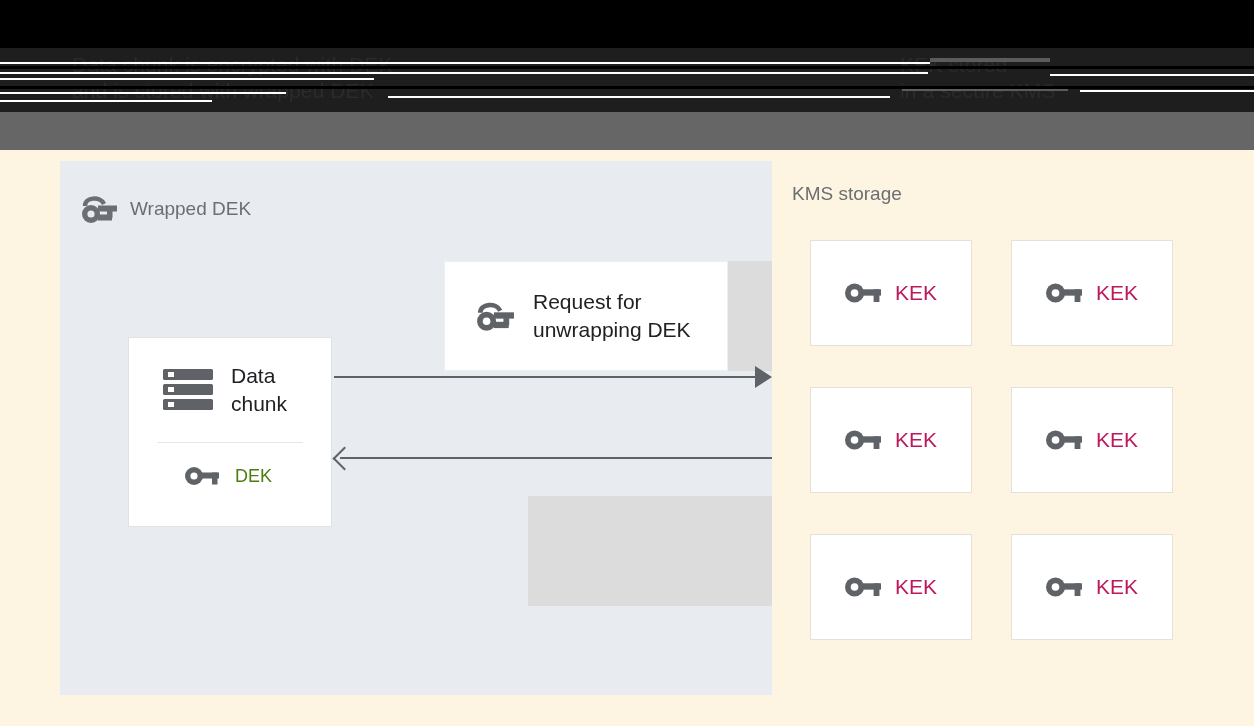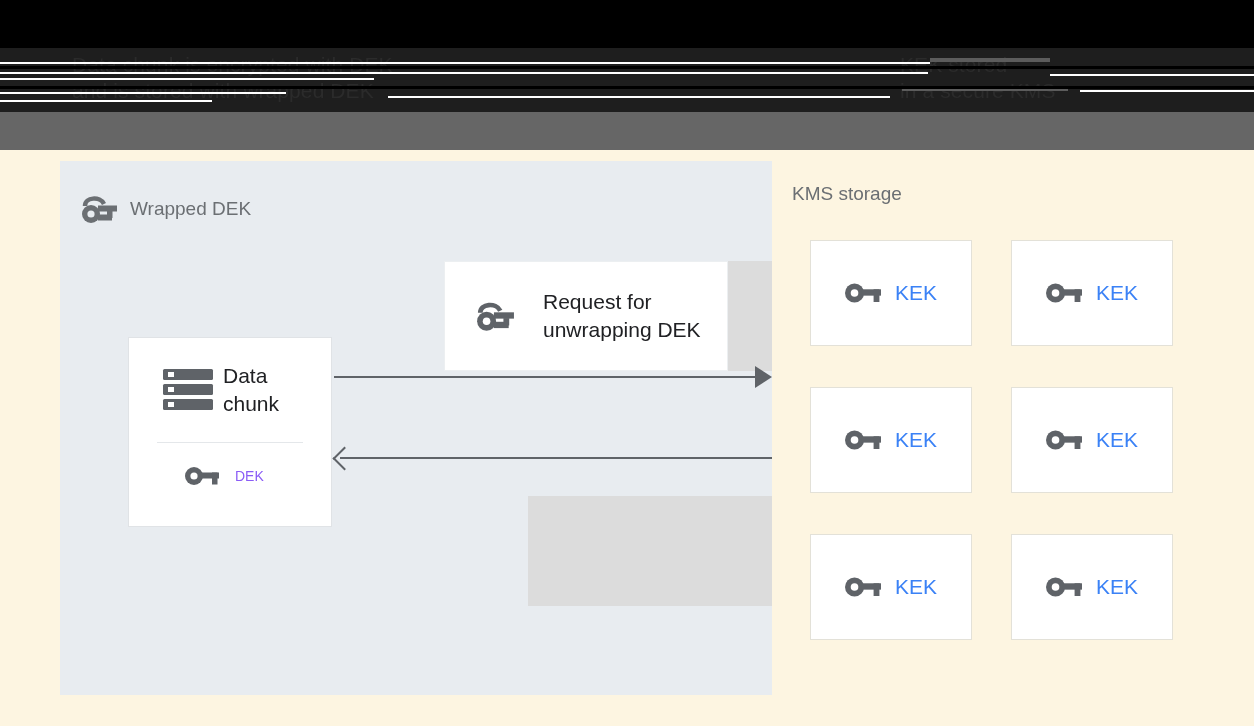--- a/index.html
+++ b/index.html
@@ -127,21 +127,21 @@
   .strip.bottom { top: 335px; height: 110px; }
 
   
   .msg-box {
     position: absolute;
     left: 384px;
     width: 284px;
     background: #ffffff;
     display: flex;
     align-items: center;
-    gap: 28px;
+    gap: 18px;
     padding: 0 0 0 30px;
     box-sizing: border-box;
     border: 1px solid #eceff1;
   }
   .msg-box.top { top: 100px; height: 110px; }
   .msg-box.bottom { top: 330px; height: 110px; }
   .msg-label {
     font-size: 21px;
     line-height: 28px;
     color: #202124;
@@ -155,43 +155,43 @@
     top: 176px;
     width: 204px;
     height: 190px;
     background: #ffffff;
     border: 1px solid #e0e3e6;
     box-sizing: border-box;
   }
   .chunk-top {
     display: flex;
     align-items: center;
-    gap: 8px;
+    gap: 16px;
     padding: 24px 0 0 32px;
   }
   .chunk-title {
     font-size: 21px;
     line-height: 28px;
     color: #202124;
     white-space: pre-line;
   }
   .chunk-divider {
     height: 1px;
     background: #e4e7ea;
     margin: 24px 28px 0 28px;
   }
   .chunk-bottom {
     display: flex;
     align-items: center;
     gap: 16px;
     padding: 22px 0 0 56px;
   }
   .chunk-dek {
-    font-size: 14px;
-    color: #8b5cf6;
+    font-size: 18px;
+    color: #4d7c0f;
   }
 
   
   .arrow-line {
     position: absolute;
     height: 2px;
     background: #5f6368;
   }
   .arrow-head-right {
     position: absolute;
@@ -225,21 +225,21 @@
     background: #ffffff;
     border: 1px solid #e3e1d8;
     box-sizing: border-box;
     display: flex;
     align-items: center;
     justify-content: center;
     gap: 14px;
   }
   .kek-label {
     font-size: 21px;
-    color: #3b82f6;
+    color: #be185d;
   }
 
   .icon { display: inline-block; flex: none; line-height: 0; }
 </style>
 </head>
 <body>
 
 <div id="stage">
 
   <div class="banner">

